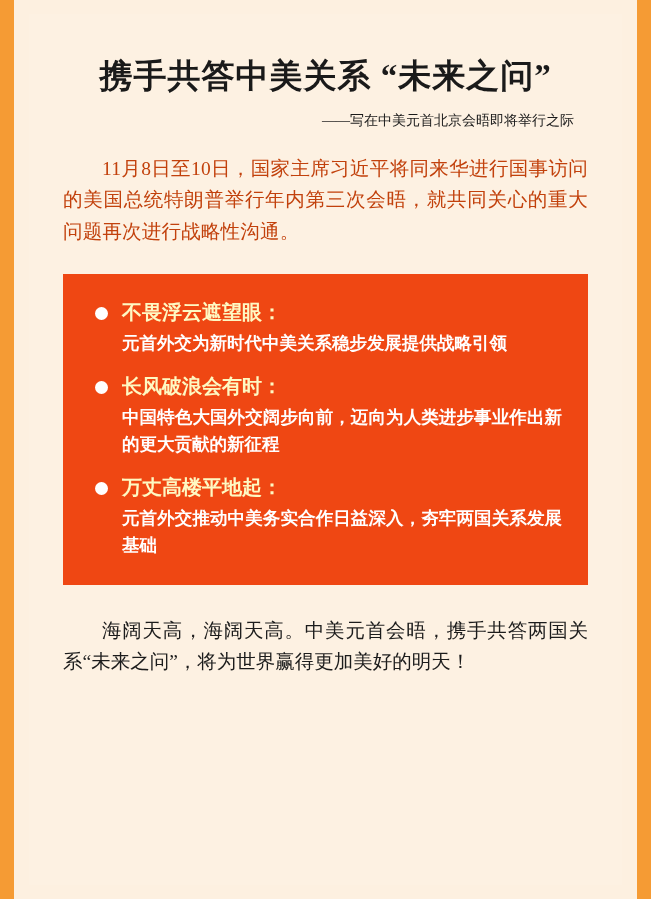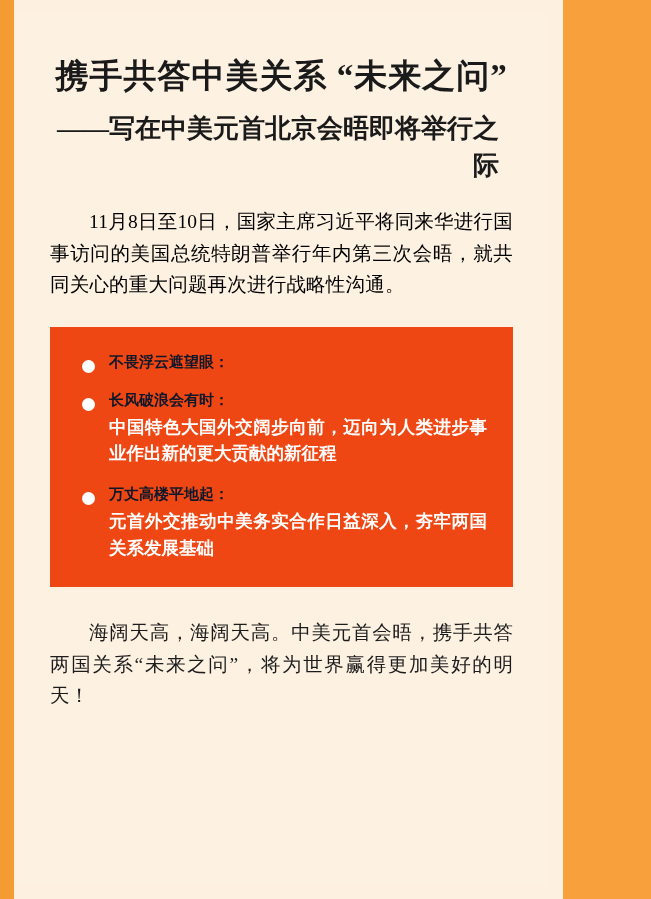--- a/index.html
+++ b/index.html
@@ -8,24 +8,24 @@
   }
   body {
     width: 651px;
     height: 899px;
     background: #f7a03c;
     font-family: "Liberation Serif", "DejaVu Serif", serif;
     overflow: hidden;
   }
   .page {
     position: relative;
-    width: 563px;
+    width: 651px;
     height: 899px;
     box-sizing: border-box;
-    padding: 14px 16px;
+    padding: 14px 29px;
     background: linear-gradient(90deg,
         #f59b34 0px, #f59b34 14px,
         #fdf0e0 14px, #fdf0e0 637px,
         #f59b34 637px, #f59b34 651px);
   }
   .sheet {
     position: relative;
     width: 100%;
     height: 100%;
     background: #fdf1e2;
@@ -36,30 +36,30 @@
     font-size: 33px;
     font-weight: bold;
     color: #1a1a1a;
     text-align: center;
     letter-spacing: 1px;
     line-height: 1.25;
     margin: 16px 0 0 0;
     font-family: "Liberation Serif", "DejaVu Serif", serif;
   }
   .subtitle {
-    font-size: 26px;
-    font-weight: bold;
+    font-size: 14px;
+    font-weight: normal;
     color: #1a1a1a;
     text-align: right;
     line-height: 1.4;
     margin: 14px 14px 0 0;
   }
   .para {
     font-size: 19.5px;
-    color: #000000;
+    color: #c2410c;
     line-height: 1.62;
     text-align: justify;
     text-indent: 2em;
     margin: 18px 0 0 0;
     letter-spacing: 0.2px;
   }
   .para.first {
     margin-top: 22px;
   }
   .callout {
@@ -81,23 +81,23 @@
     width: 13px;
     height: 13px;
     border-radius: 50%;
     background: #ffffff;
     margin: 9px 14px 0 6px;
   }
   .bullet-body {
     flex: 1 1 auto;
   }
   .bullet-head {
-    font-size: 15px;
+    font-size: 20px;
     font-weight: bold;
-    color: #0f172a;
+    color: #fef9c3;
     line-height: 1.4;
     font-family: "Liberation Sans", sans-serif;
   }
   .bullet-text {
     font-size: 17.5px;
     font-weight: bold;
     color: #ffffff;
     line-height: 1.52;
     margin-top: 4px;
     font-family: "Liberation Sans", sans-serif;
@@ -123,20 +123,21 @@
     <div class="subtitle">——写在中美元首北京会晤即将举行之际</div>
 
     <p class="para first">11月8日至10日，国家主席习近平将同来华进行国事访问的美国总统特朗普举行年内第三次会晤，就共同关心的重大问题再次进行战略性沟通。</p>
 
     <div class="callout">
 
       <div class="bullet-row">
         <span class="dot"></span>
         <div class="bullet-body">
           <div class="bullet-head">不畏浮云遮望眼：</div>
+          <div class="bullet-text">元首外交为新时代中美关系稳步发展提供战略引领</div>
         </div>
       </div>
 
       <div class="bullet-row">
         <span class="dot"></span>
         <div class="bullet-body">
           <div class="bullet-head">长风破浪会有时：</div>
           <div class="bullet-text">中国特色大国外交阔步向前，迈向为人类进步事业作出新的更大贡献的新征程</div>
         </div>
       </div>

